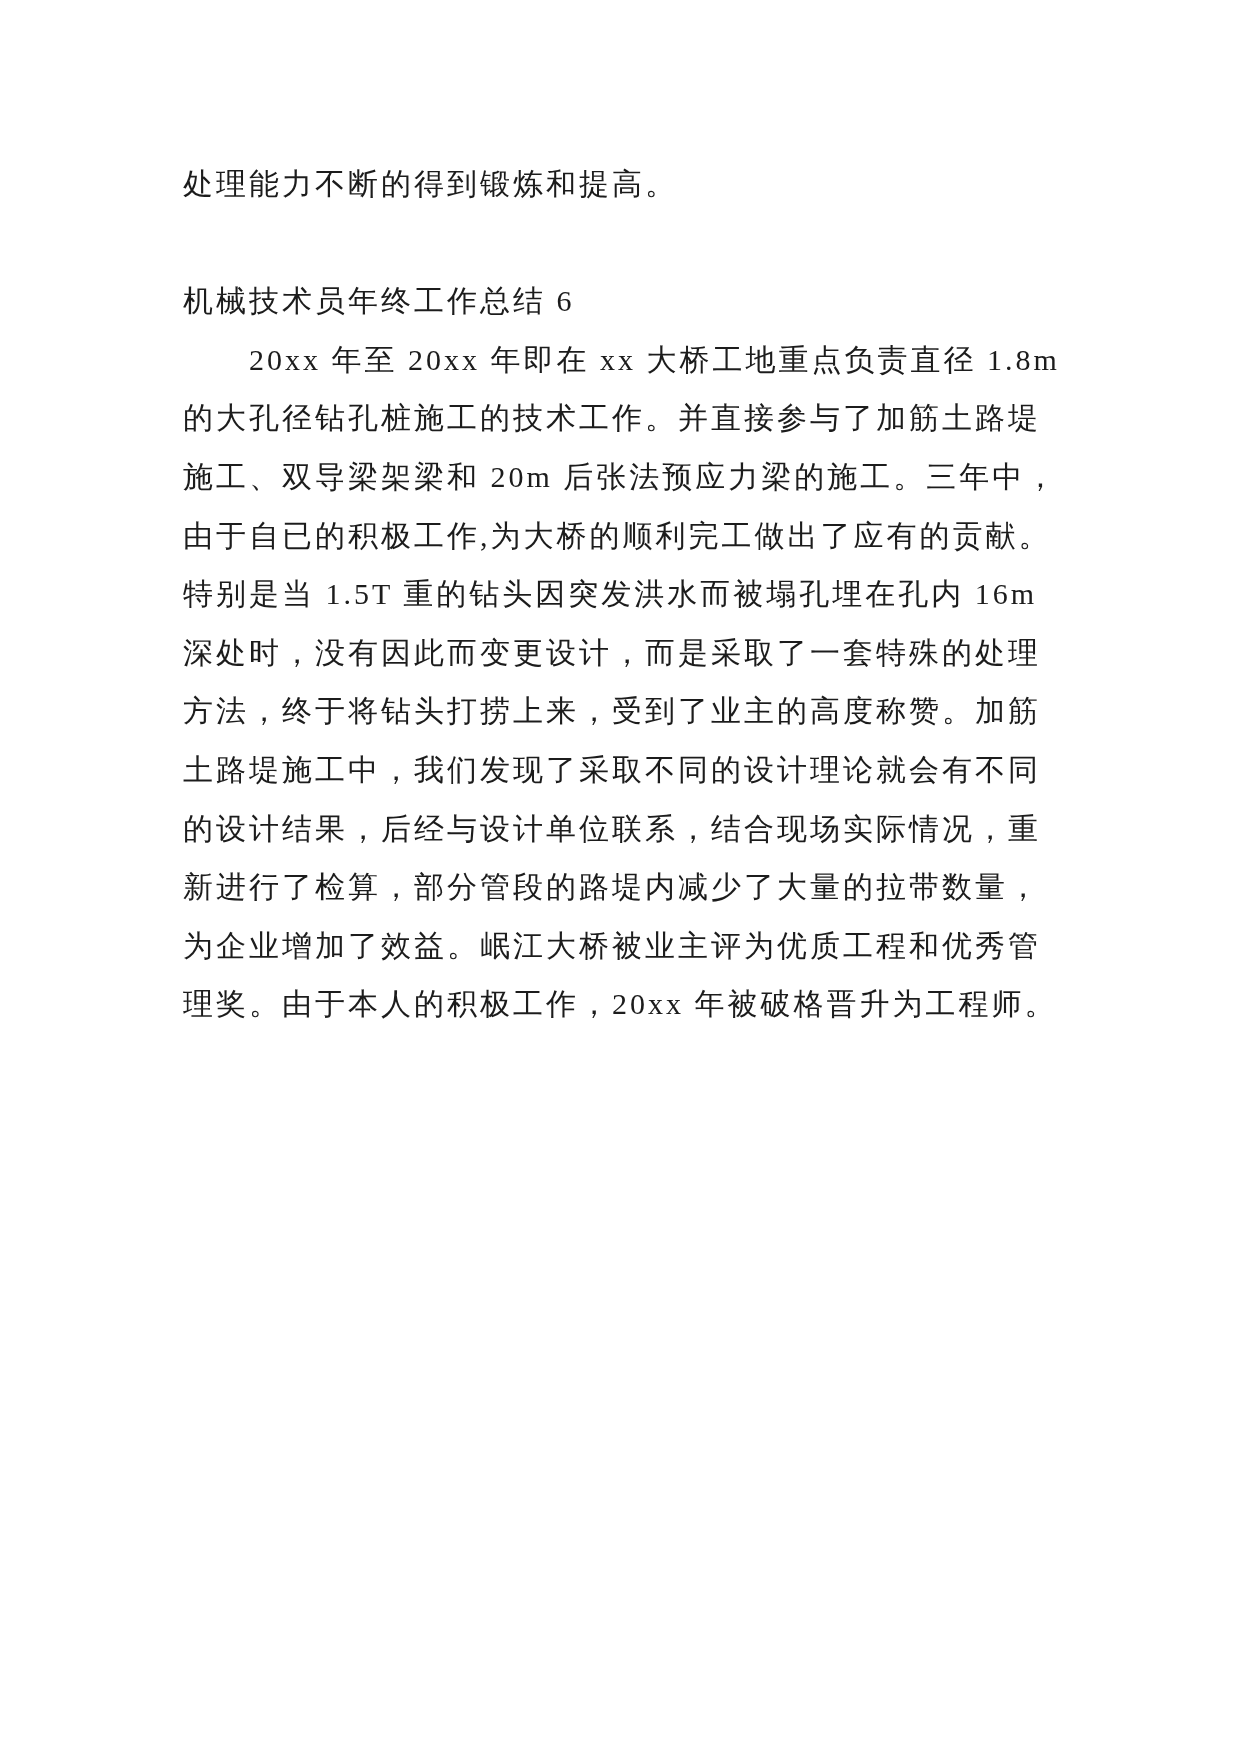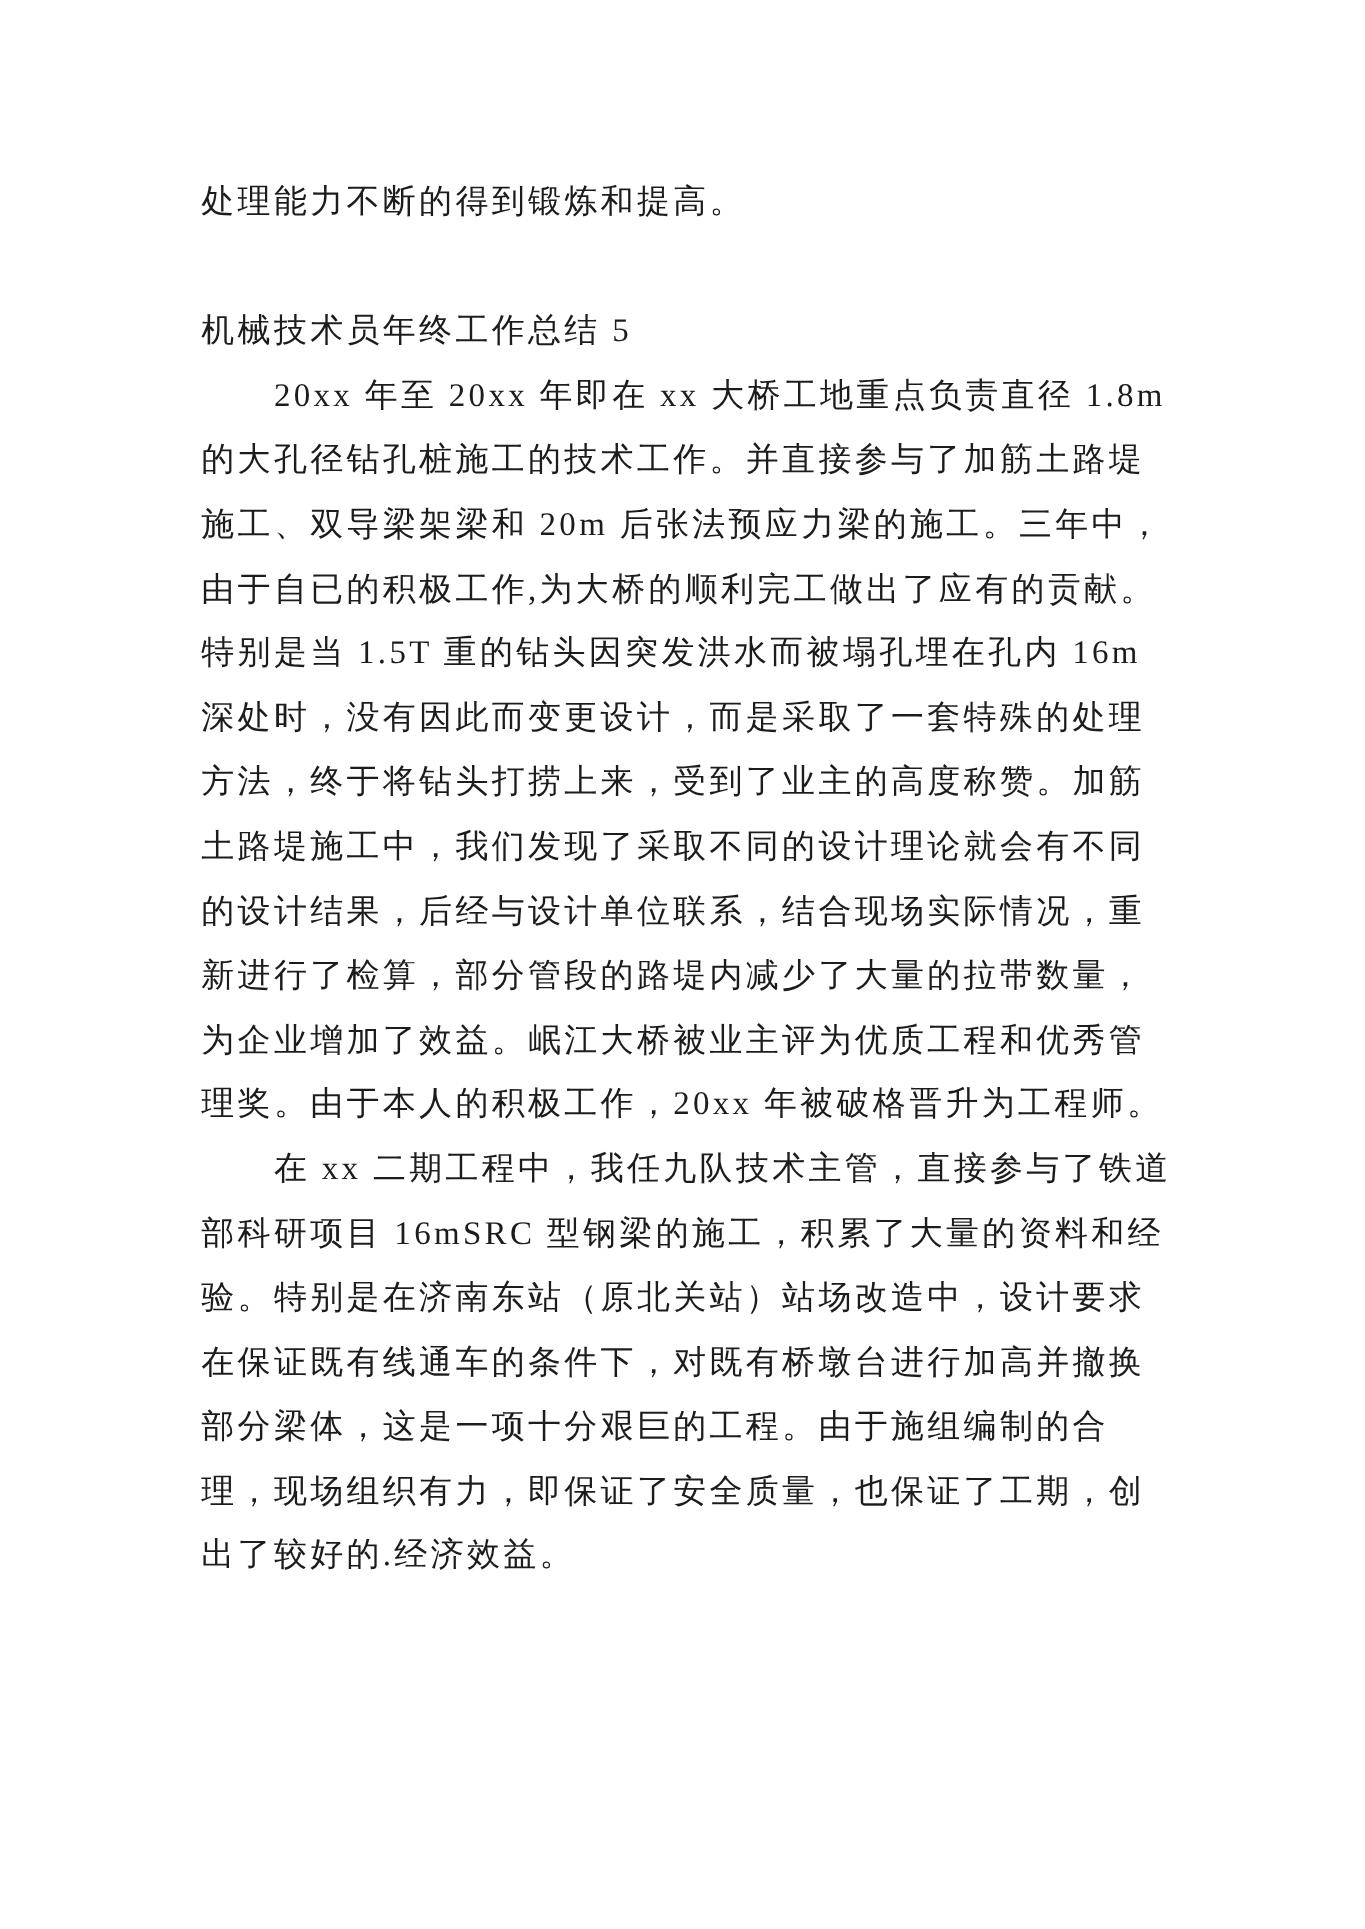--- a/index.html
+++ b/index.html
@@ -44,19 +44,18 @@
   .para--indent {
     text-indent: 66px;
   }
 </style>
 </head>
 <body>
 
 <div class="page">
   <p class="para para--tail">处理能力不断的得到锻炼和提高。</p>
 
-  <p class="para para--heading">机械技术员年终工作总结 5</p>
+  <p class="para para--heading">机械技术员年终工作总结 6</p>
 
 
   <p class="para para--indent">20xx 年至 20xx 年即在 xx 大桥工地重点负责直径 1.8m 的大孔径钻孔桩施工的技术工作。并直接参与了加筋土路堤施工、双导梁架梁和 20m 后张法预应力梁的施工。三年中，由于自已的积极工作,为大桥的顺利完工做出了应有的贡献。特别是当 1.5T 重的钻头因突发洪水而被塌孔埋在孔内 16m 深处时，没有因此而变更设计，而是采取了一套特殊的处理方法，终于将钻头打捞上来，受到了业主的高度称赞。加筋土路堤施工中，我们发现了采取不同的设计理论就会有不同的设计结果，后经与设计单位联系，结合现场实际情况，重新进行了检算，部分管段的路堤内减少了大量的拉带数量，为企业增加了效益。岷江大桥被业主评为优质工程和优秀管理奖。由于本人的积极工作，20xx 年被破格晋升为工程师。</p>
 
-  <p class="para para--indent">在 xx 二期工程中，我任九队技术主管，直接参与了铁道部科研项目 16mSRC 型钢梁的施工，积累了大量的资料和经验。特别是在济南东站（原北关站）站场改造中，设计要求在保证既有线通车的条件下，对既有桥墩台进行加高并撤换部分梁体，这是一项十分艰巨的工程。由于施组编制的合理，现场组织有力，即保证了安全质量，也保证了工期，创出了较好的.经济效益。</p>
 </div>
 
 </body></html>

